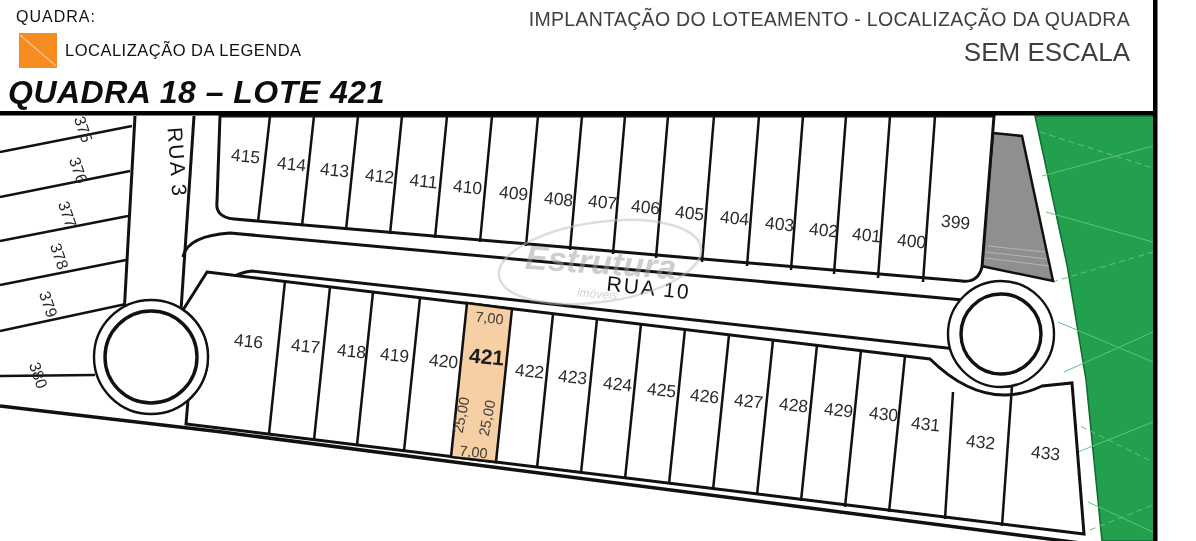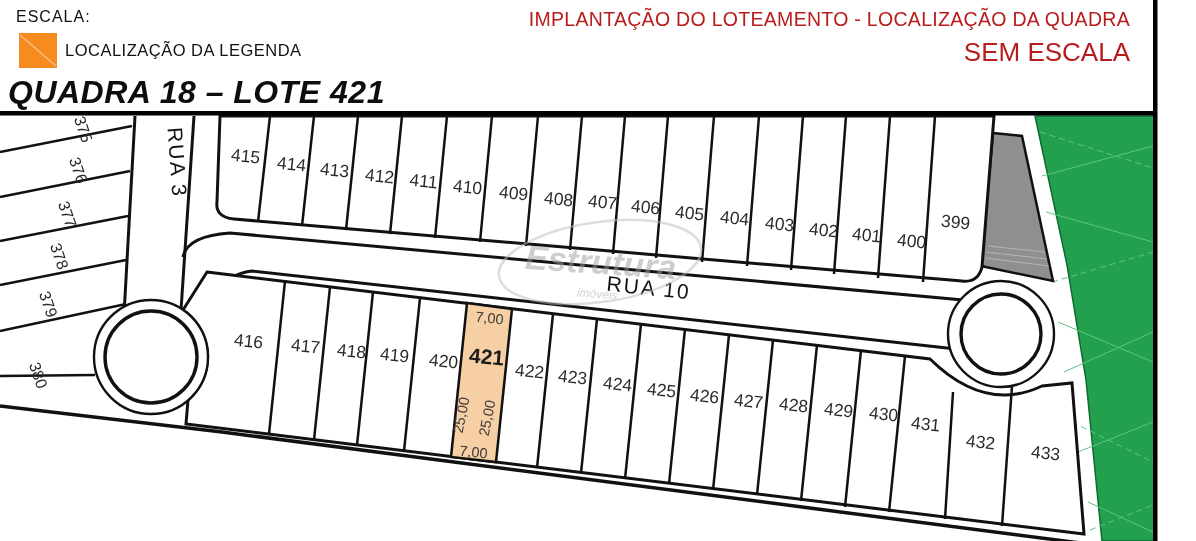--- a/index.html
+++ b/index.html
@@ -4,41 +4,41 @@
 <style>
   html,body{margin:0;padding:0;background:#ffffff;}
   body{width:1196px;height:541px;position:relative;overflow:hidden;
        font-family:"Liberation Sans", sans-serif;}
   #stage{position:absolute;left:0;top:0;width:1196px;height:541px;}
   #map-svg{position:absolute;left:0;top:0;z-index:1;}
   .hdr{position:absolute;z-index:2;}
   #legend-title{left:16px;top:8px;font-size:16px;letter-spacing:1px;color:#111;}
   #legend-row{left:18px;top:32px;display:flex;align-items:center;gap:7px;}
   #legend-label{font-size:16.5px;letter-spacing:.5px;color:#111;}
-  #plan-title{right:66px;top:8px;text-align:right;color:#b91c1c;}
+  #plan-title{right:66px;top:8px;text-align:right;color:#404040;}
   #plan-title .l1{font-size:19.5px;letter-spacing:.3px;}
   #plan-title .l2{font-size:26px;margin-top:6px;}
   #block-title{left:8px;top:74px;font-size:32px;letter-spacing:.5px;color:#0d0d0d;font-weight:600;font-style:italic;}
   svg text{font-family:"Liberation Sans", sans-serif;}
   .lot{font-size:17.5px;fill:#2a2a2a;}
   .lot-sm{font-size:16px;fill:#2a2a2a;}
   .street{font-size:21px;letter-spacing:2px;fill:#141414;}
   .dim{font-size:14.5px;fill:#3c3c3c;}
   .hl{font-size:21px;font-weight:bold;fill:#1c1c1c;}
   .wm1{font-size:34px;font-style:italic;font-weight:bold;fill:#9f9f9f;}
   .wm2{font-size:12px;font-style:italic;fill:#a8a8a8;}
   .ln{stroke:#111;fill:none;}
   .blk{fill:#ffffff;stroke:#111;}
 </style>
 </head>
 <body>
 
 <div id="stage">
 
-  <div class="hdr" id="legend-title">ESCALA:</div>
+  <div class="hdr" id="legend-title">QUADRA:</div>
 
   <div class="hdr" id="legend-row">
     <svg width="40" height="37">
       <rect x="1" y="1" width="38" height="35" fill="#F68B1F"></rect>
       <line x1="2" y1="3" x2="38" y2="34" stroke="rgba(255,255,255,0.45)" stroke-width="1.5"></line>
     </svg>
     <span id="legend-label">LOCALIZAÇÃO DA LEGENDA</span>
   </div>
 
   <div class="hdr" id="plan-title">

